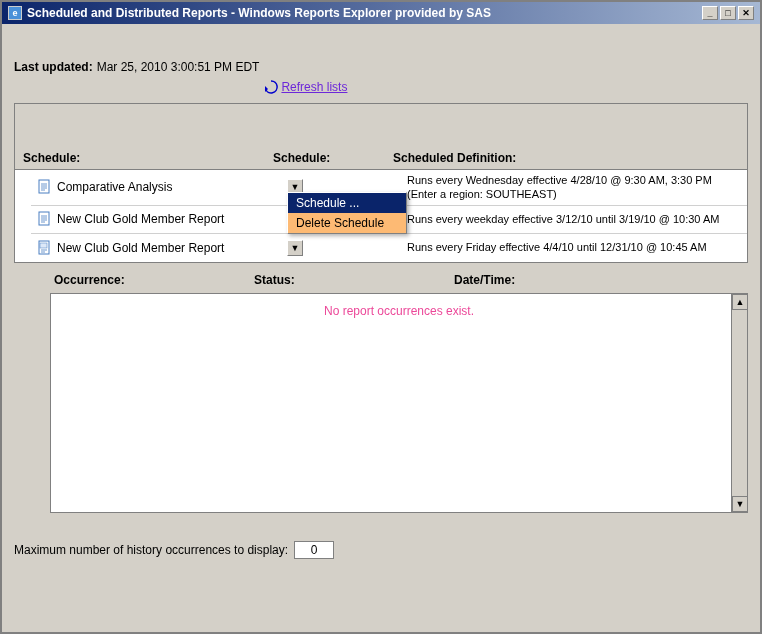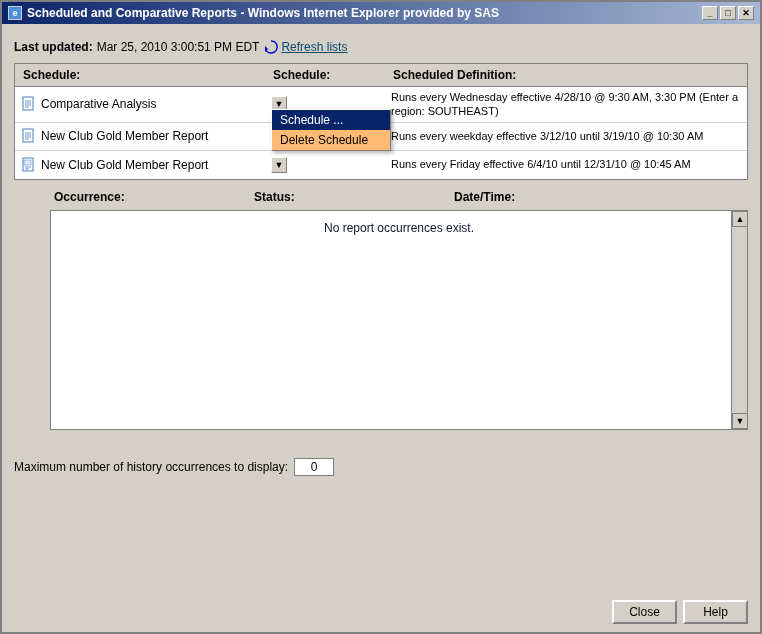--- a/index.html
+++ b/index.html
@@ -79,23 +79,24 @@
       font-size: 12px;
       gap: 4px;
     }
     .top-bar .label-bold {
       font-weight: bold;
     }
     .refresh-link {
       display: flex;
       align-items: center;
       gap: 2px;
-      color: #0c4a6e;
+      color: #6d28d9;
       text-decoration: underline;
       cursor: pointer;
+      margin-top: 40px;
     }
     .refresh-icon {
       width: 16px;
       height: 16px;
       display: inline-flex;
       align-items: center;
       justify-content: center;
     }
     .main-table-section {
       border: 1px solid #808080;
@@ -106,27 +107,29 @@
       display: grid;
       grid-template-columns: 250px 120px 1fr;
       background: #d4d0c8;
       border-bottom: 1px solid #808080;
       padding: 2px 4px;
     }
     .col-header {
       font-weight: bold;
       font-size: 12px;
       padding: 2px 4px;
+      margin-top: 43px;
     }
     .report-row {
       display: grid;
       grid-template-columns: 250px 120px 1fr;
       border-bottom: 1px solid #d0d0d0;
       min-height: 28px;
       align-items: center;
+      margin-left: 16px;
     }
     .report-row:last-child {
       border-bottom: none;
     }
     .report-name {
       display: flex;
       align-items: center;
       gap: 4px;
       padding: 3px 6px;
       font-size: 12px;
@@ -202,21 +205,21 @@
     .occ-content {
       flex: 1;
       display: flex;
       align-items: flex-start;
       justify-content: center;
       padding: 10px;
       overflow: hidden;
     }
     .occ-message {
       font-size: 12px;
-      color: #0f172a;
+      color: #ec4899;
       text-align: center;
       width: 100%;
     }
     .scrollbar {
       width: 16px;
       background: #d4d0c8;
       border-left: 1px solid #808080;
       display: flex;
       flex-direction: column;
       position: absolute;
@@ -284,21 +287,21 @@
     }
   </style>
 </head>
 <body>
 
 <div class="window">
 
   <div class="title-bar">
     <div class="title-bar-left">
       <div class="title-bar-icon">e</div>
-      <span>Scheduled and Comparative Reports - Windows Internet Explorer provided by SAS</span>
+      <span>Scheduled and Distributed Reports - Windows Reports Explorer provided by SAS</span>
     </div>
     <div class="title-bar-controls">
       <div class="title-btn">_</div>
       <div class="title-btn">□</div>
       <div class="title-btn">✕</div>
     </div>
   </div>
 
   <div class="content">
 
@@ -368,21 +371,21 @@
             <rect x="2" y="1" width="10" height="13" fill="white" stroke="#4a7fc1" stroke-width="1"></rect>
             <rect x="3" y="3" width="7" height="5" fill="#dce8f8" stroke="#4a7fc1" stroke-width="0.5"></rect>
             <line x1="4" y1="10" x2="10" y2="10" stroke="#4a7fc1" stroke-width="0.8"></line>
             <line x1="4" y1="12" x2="8" y2="12" stroke="#4a7fc1" stroke-width="0.8"></line>
           </svg>
           <span>New Club Gold Member Report</span>
         </div>
         <div class="action-cell">
           <div class="dropdown-btn">▼</div>
         </div>
-        <div class="schedule-def">Runs every Friday effective 6/4/10 until 12/31/10 @ 10:45 AM</div>
+        <div class="schedule-def">Runs every Friday effective 4/4/10 until 12/31/10 @ 10:45 AM</div>
       </div>
     </div>
 
     <div class="occurrences-section">
       <div class="occ-headers">
         <div class="occ-header">Occurrence:</div>
         <div class="occ-header">Status:</div>
         <div class="occ-header">Date/Time:</div>
       </div>
       <div class="occ-table">
@@ -396,17 +399,13 @@
         </div>
       </div>
     </div>
 
     <div class="max-history">
       <span>Maximum number of history occurrences to display:</span>
       <input type="text" value="0" style="">
     </div>
   </div>
 
-  <div class="footer">
-    <button class="footer-btn">Close</button>
-    <button class="footer-btn">Help</button>
-  </div>
 </div>
 
 </body></html>

